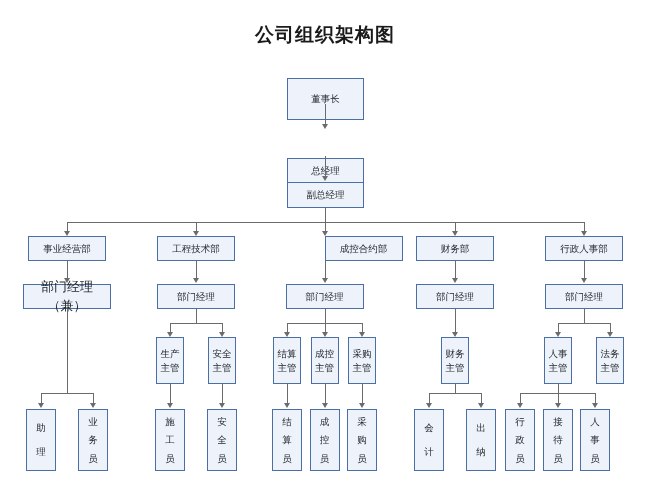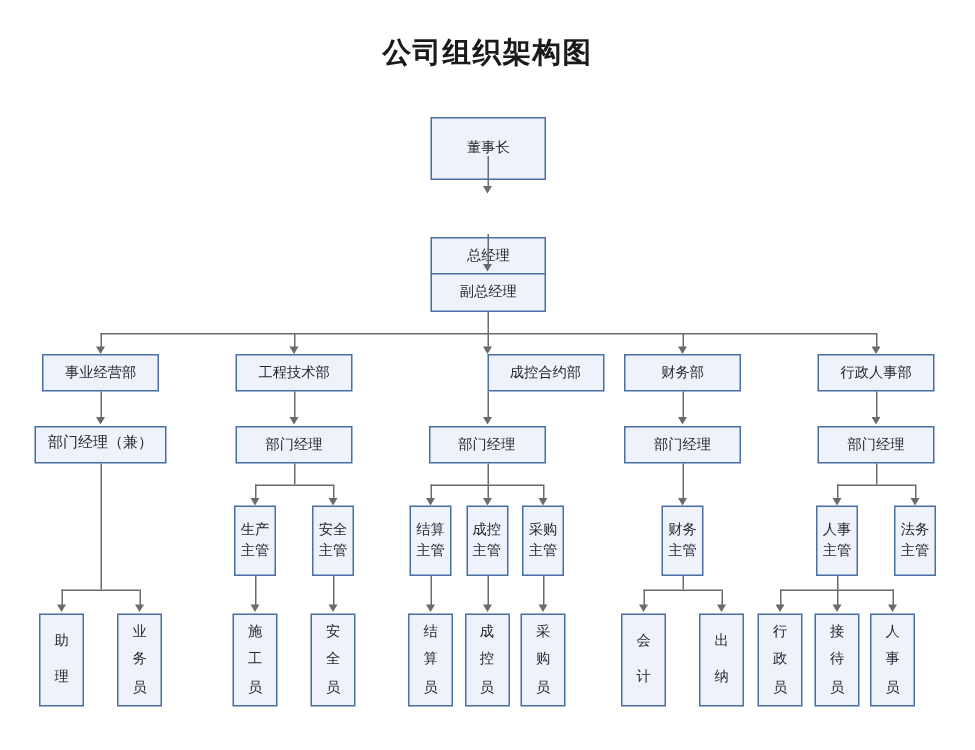--- a/index.html
+++ b/index.html
@@ -94,21 +94,21 @@
   <div class="arrow" style="left:64.3px;top:278px;"></div>
   <div class="vline" style="left:196px;top:261px;height:19px;"></div>
   <div class="arrow" style="left:193.3px;top:278px;"></div>
   <div class="vline" style="left:324.5px;top:261px;height:19px;"></div>
   <div class="arrow" style="left:321.8px;top:278px;"></div>
   <div class="vline" style="left:455px;top:261px;height:19px;"></div>
   <div class="arrow" style="left:452.3px;top:278px;"></div>
   <div class="vline" style="left:584px;top:261px;height:19px;"></div>
   <div class="arrow" style="left:581.3px;top:278px;"></div>
 
-  <div class="box wide" style="left:23px;top:284px;width:88px;height:25px;font-size:10px;">部门经理（兼）</div>
+  <div class="box wide" style="left:23px;top:284px;width:88px;height:25px;font-size:13px;">部门经理（兼）</div>
   <div class="box wide" style="left:157px;top:284px;width:78px;height:25px;">部门经理</div>
   <div class="box wide" style="left:285.5px;top:284px;width:78px;height:25px;">部门经理</div>
   <div class="box wide" style="left:416px;top:284px;width:78px;height:25px;">部门经理</div>
   <div class="box wide" style="left:545px;top:284px;width:78px;height:25px;">部门经理</div>
 
   <div class="vline" style="left:67px;top:309px;height:84px;"></div>
   <div class="hline" style="left:41px;top:392.5px;width:52px;"></div>
   <div class="vline" style="left:41px;top:393px;height:12px;"></div>
   <div class="arrow" style="left:38.3px;top:403px;"></div>
   <div class="vline" style="left:93px;top:393px;height:12px;"></div>

